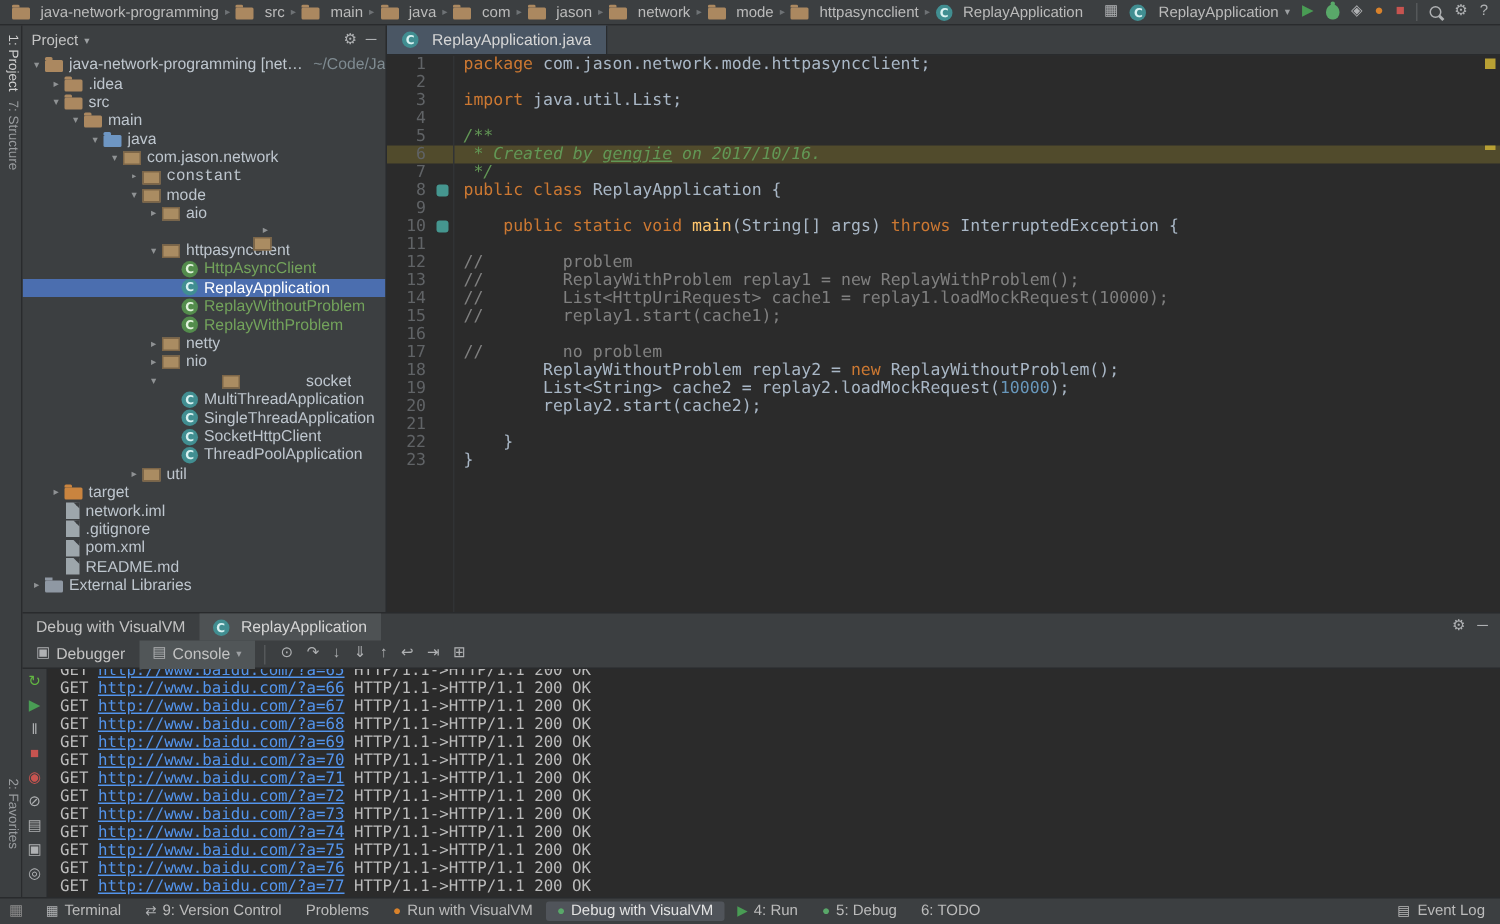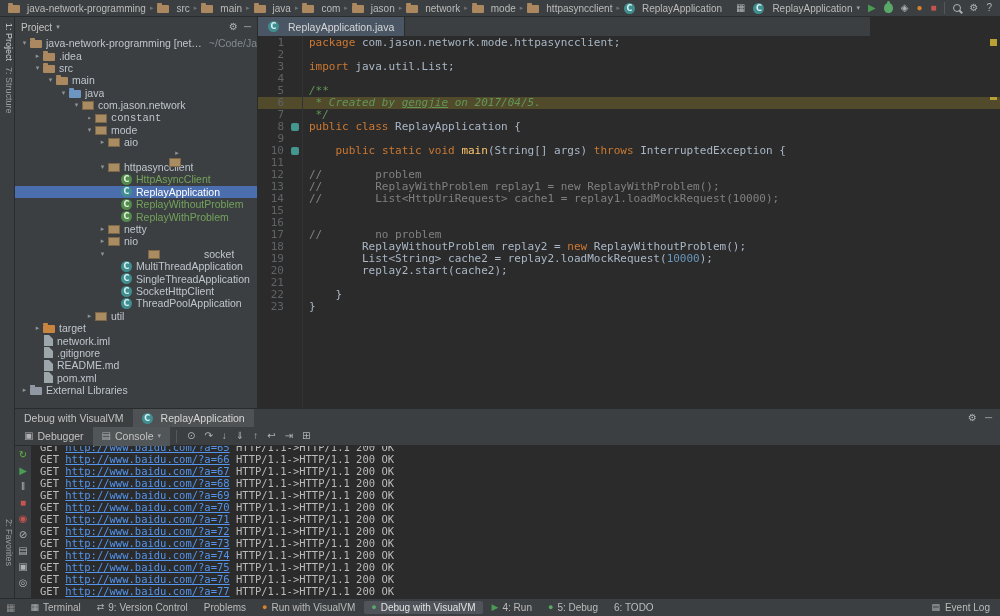--- a/index.html
+++ b/index.html
@@ -55,21 +55,21 @@
   .ic-class{width:11px;height:11px;border-radius:50%;background:#418e91;color:#d9f2f2;
     font:bold 8px/11px "DejaVu Sans",sans-serif;text-align:center}
   .ic-class::before{content:'C'}
   .ic-class.green-bg{background:#538c4c;color:#e2f3dd}
   .ic-file{width:9px;height:11px;background:#9da6ab;margin-left:1px}
   .ic-file::before{content:'';position:absolute;top:0;right:0;border:2px solid #3c3f41;border-left-color:transparent;border-bottom-color:transparent}
   .ic-lib{background:#8f98a3;height:8px;margin-top:2px;border-radius:1px}
   .ic-lib::before{content:'';position:absolute;top:-2px;left:0;width:5px;height:2px;background:inherit}
 
   
-  .tabbar{position:absolute;left:258px;top:17px;width:612px;height:20px;background:#3c3f41;
+  .tabbar{position:absolute;left:258px;top:17px;width:742px;height:20px;background:#3c3f41;
     border-bottom:1px solid #292b2d;display:flex;align-items:stretch}
   .etab{display:flex;align-items:center;gap:5px;padding:0 10px;background:#4a5664;color:#d6d6d6;
     font-size:10.5px;border-right:1px solid #292b2d;cursor:default}
 
   
   .editor{position:absolute;left:258px;top:37px;width:742px;height:371px;background:#2b2b2b;overflow:hidden;
     font-family:"DejaVu Sans Mono","Liberation Mono",monospace;font-size:11px;line-height:12px}
   .gutsep{position:absolute;left:44px;top:0;bottom:0;width:1px;background:#313335}
   .cl{display:flex;height:12px;white-space:pre}
   .cl.hl{background:#514b2c}
@@ -333,26 +333,26 @@
           <span class="tlabel">network.iml</span>
         </div>
         <div class="trow" style="padding-left: 17px;">
           <span class="arrow"></span>
           <span class="tico ic-file"></span>
           <span class="tlabel">.gitignore</span>
         </div>
         <div class="trow" style="padding-left: 17px;">
           <span class="arrow"></span>
           <span class="tico ic-file"></span>
+          <span class="tlabel">pom.xml</span>
+        </div>
+        <div class="trow" style="padding-left: 17px;">
+          <span class="arrow"></span>
+          <span class="tico ic-file"></span>
           <span class="tlabel">README.md</span>
-        </div>
-        <div class="trow" style="padding-left: 17px;">
-          <span class="arrow"></span>
-          <span class="tico ic-file"></span>
-          <span class="tlabel">pom.xml</span>
         </div>
         <div class="trow" style="padding-left: 4px;">
           <span class="arrow">▸</span>
           <span class="tico ic-lib"></span>
           <span class="tlabel">External Libraries</span>
         </div>
       </div>
   </div>
 
   <div class="tabbar">
@@ -362,30 +362,30 @@
     </div>
   </div>
 
   <div class="editor">
     <div id="code">
         <div class="cl"><span class="gnum">1</span><span class="gico"></span><span class="ctext"><span class="k">package</span><span class="p"> com.jason.network.mode.httpasyncclient;</span></span></div>
         <div class="cl"><span class="gnum">2</span><span class="gico"></span><span class="ctext"></span></div>
         <div class="cl"><span class="gnum">3</span><span class="gico"></span><span class="ctext"><span class="k">import</span><span class="p"> java.util.List;</span></span></div>
         <div class="cl"><span class="gnum">4</span><span class="gico"></span><span class="ctext"></span></div>
         <div class="cl"><span class="gnum">5</span><span class="gico"></span><span class="ctext"><span class="d">/**</span></span></div>
-        <div class="cl hl"><span class="gnum">6</span><span class="gico"></span><span class="ctext"><span class="d"> * Created by </span><span class="du">gengjie</span><span class="d"> on 2017/04/5.</span></span></div>
+        <div class="cl hl"><span class="gnum">6</span><span class="gico"></span><span class="ctext"><span class="d"> * Created by </span><span class="du">gengjie</span><span class="d"> on 2017/10/16.</span></span></div>
         <div class="cl"><span class="gnum">7</span><span class="gico"></span><span class="ctext"><span class="d"> */</span></span></div>
         <div class="cl"><span class="gnum">8</span><span class="gico has-mark"></span><span class="ctext"><span class="k">public</span><span class="p"> </span><span class="k">class</span><span class="p"> ReplayApplication {</span></span></div>
         <div class="cl"><span class="gnum">9</span><span class="gico"></span><span class="ctext"></span></div>
         <div class="cl"><span class="gnum">10</span><span class="gico has-mark"></span><span class="ctext"><span class="p">    </span><span class="k">public</span><span class="p"> </span><span class="k">static</span><span class="p"> </span><span class="k">void</span><span class="p"> </span><span class="m">main</span><span class="p">(String[] args) </span><span class="k">throws</span><span class="p"> InterruptedException {</span></span></div>
         <div class="cl"><span class="gnum">11</span><span class="gico"></span><span class="ctext"></span></div>
         <div class="cl"><span class="gnum">12</span><span class="gico"></span><span class="ctext"><span class="c">//        problem</span></span></div>
         <div class="cl"><span class="gnum">13</span><span class="gico"></span><span class="ctext"><span class="c">//        ReplayWithProblem replay1 = new ReplayWithProblem();</span></span></div>
         <div class="cl"><span class="gnum">14</span><span class="gico"></span><span class="ctext"><span class="c">//        List&lt;HttpUriRequest&gt; cache1 = replay1.loadMockRequest(10000);</span></span></div>
-        <div class="cl"><span class="gnum">15</span><span class="gico"></span></div>
+        <div class="cl"><span class="gnum">15</span><span class="gico"></span><span class="ctext"><span class="c">//        replay1.start(cache1);</span></span></div>
         <div class="cl"><span class="gnum">16</span><span class="gico"></span><span class="ctext"></span></div>
         <div class="cl"><span class="gnum">17</span><span class="gico"></span><span class="ctext"><span class="c">//        no problem</span></span></div>
         <div class="cl"><span class="gnum">18</span><span class="gico"></span><span class="ctext"><span class="p">        ReplayWithoutProblem replay2 = </span><span class="k">new</span><span class="p"> ReplayWithoutProblem();</span></span></div>
         <div class="cl"><span class="gnum">19</span><span class="gico"></span><span class="ctext"><span class="p">        List&lt;String&gt; cache2 = replay2.loadMockRequest(</span><span class="num">10000</span><span class="p">);</span></span></div>
         <div class="cl"><span class="gnum">20</span><span class="gico"></span><span class="ctext"><span class="p">        replay2.start(cache2);</span></span></div>
         <div class="cl"><span class="gnum">21</span><span class="gico"></span><span class="ctext"></span></div>
         <div class="cl"><span class="gnum">22</span><span class="gico"></span><span class="ctext"><span class="p">    }</span></span></div>
         <div class="cl"><span class="gnum">23</span><span class="gico"></span><span class="ctext"><span class="p">}</span></span></div>
       </div>
     <div class="gutsep"></div>

